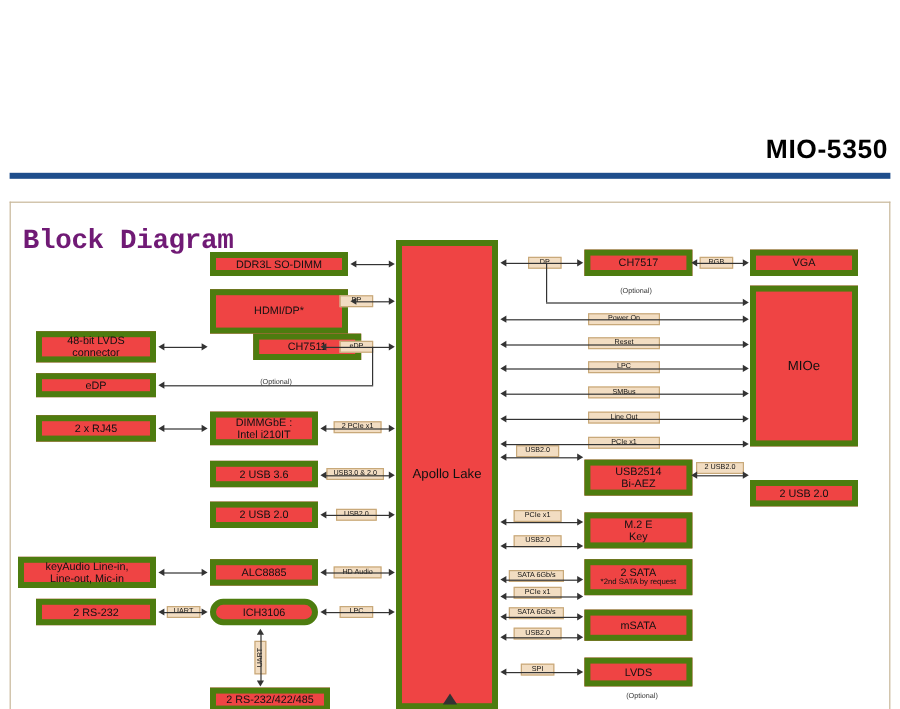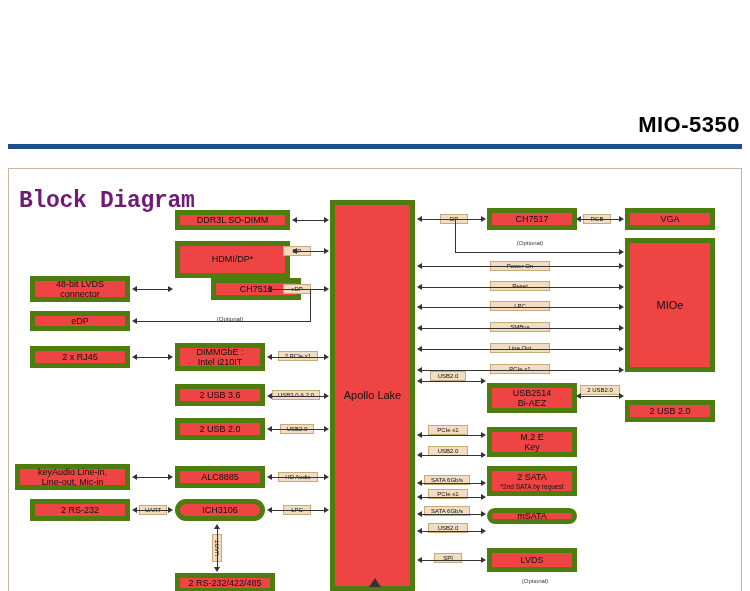--- a/index.html
+++ b/index.html
@@ -147,25 +147,25 @@
   <span style="white-space:pre-line">USB2514
 Bi-AEZ</span>
 </div>
 <div class="node" style="left:625px;top:400px;width:90px;height:22px;">
   <span>2 USB 2.0</span>
 </div>
 <div class="node" style="left:487px;top:427px;width:90px;height:30px;">
   <span style="white-space:pre-line">M.2 E
 Key</span>
 </div>
-<div class="node" style="left:487px;top:466px;width:90px;height:30px;flex-direction:column;justify-content:flex-end;">
+<div class="node" style="left:487px;top:466px;width:90px;height:30px;flex-direction:column;">
   <span>2 SATA</span>
   <span class="sub">*2nd SATA by request</span>
 </div>
-<div class="node" style="left:487px;top:508px;width:90px;height:16px;border-radius:10px;">
+<div class="node" style="left:487px;top:508px;width:90px;height:26px;">
   <span>mSATA</span>
 </div>
 <div class="node" style="left:487px;top:548px;width:90px;height:24px;">
   <span>LVDS</span>
 </div>
 
 <div class="lbl" style="left:283px;top:246px;width:28px;height:10px;">
   <span>DP</span>
 </div>
 <div class="lbl" style="left:283px;top:284px;width:28px;height:10px;">

